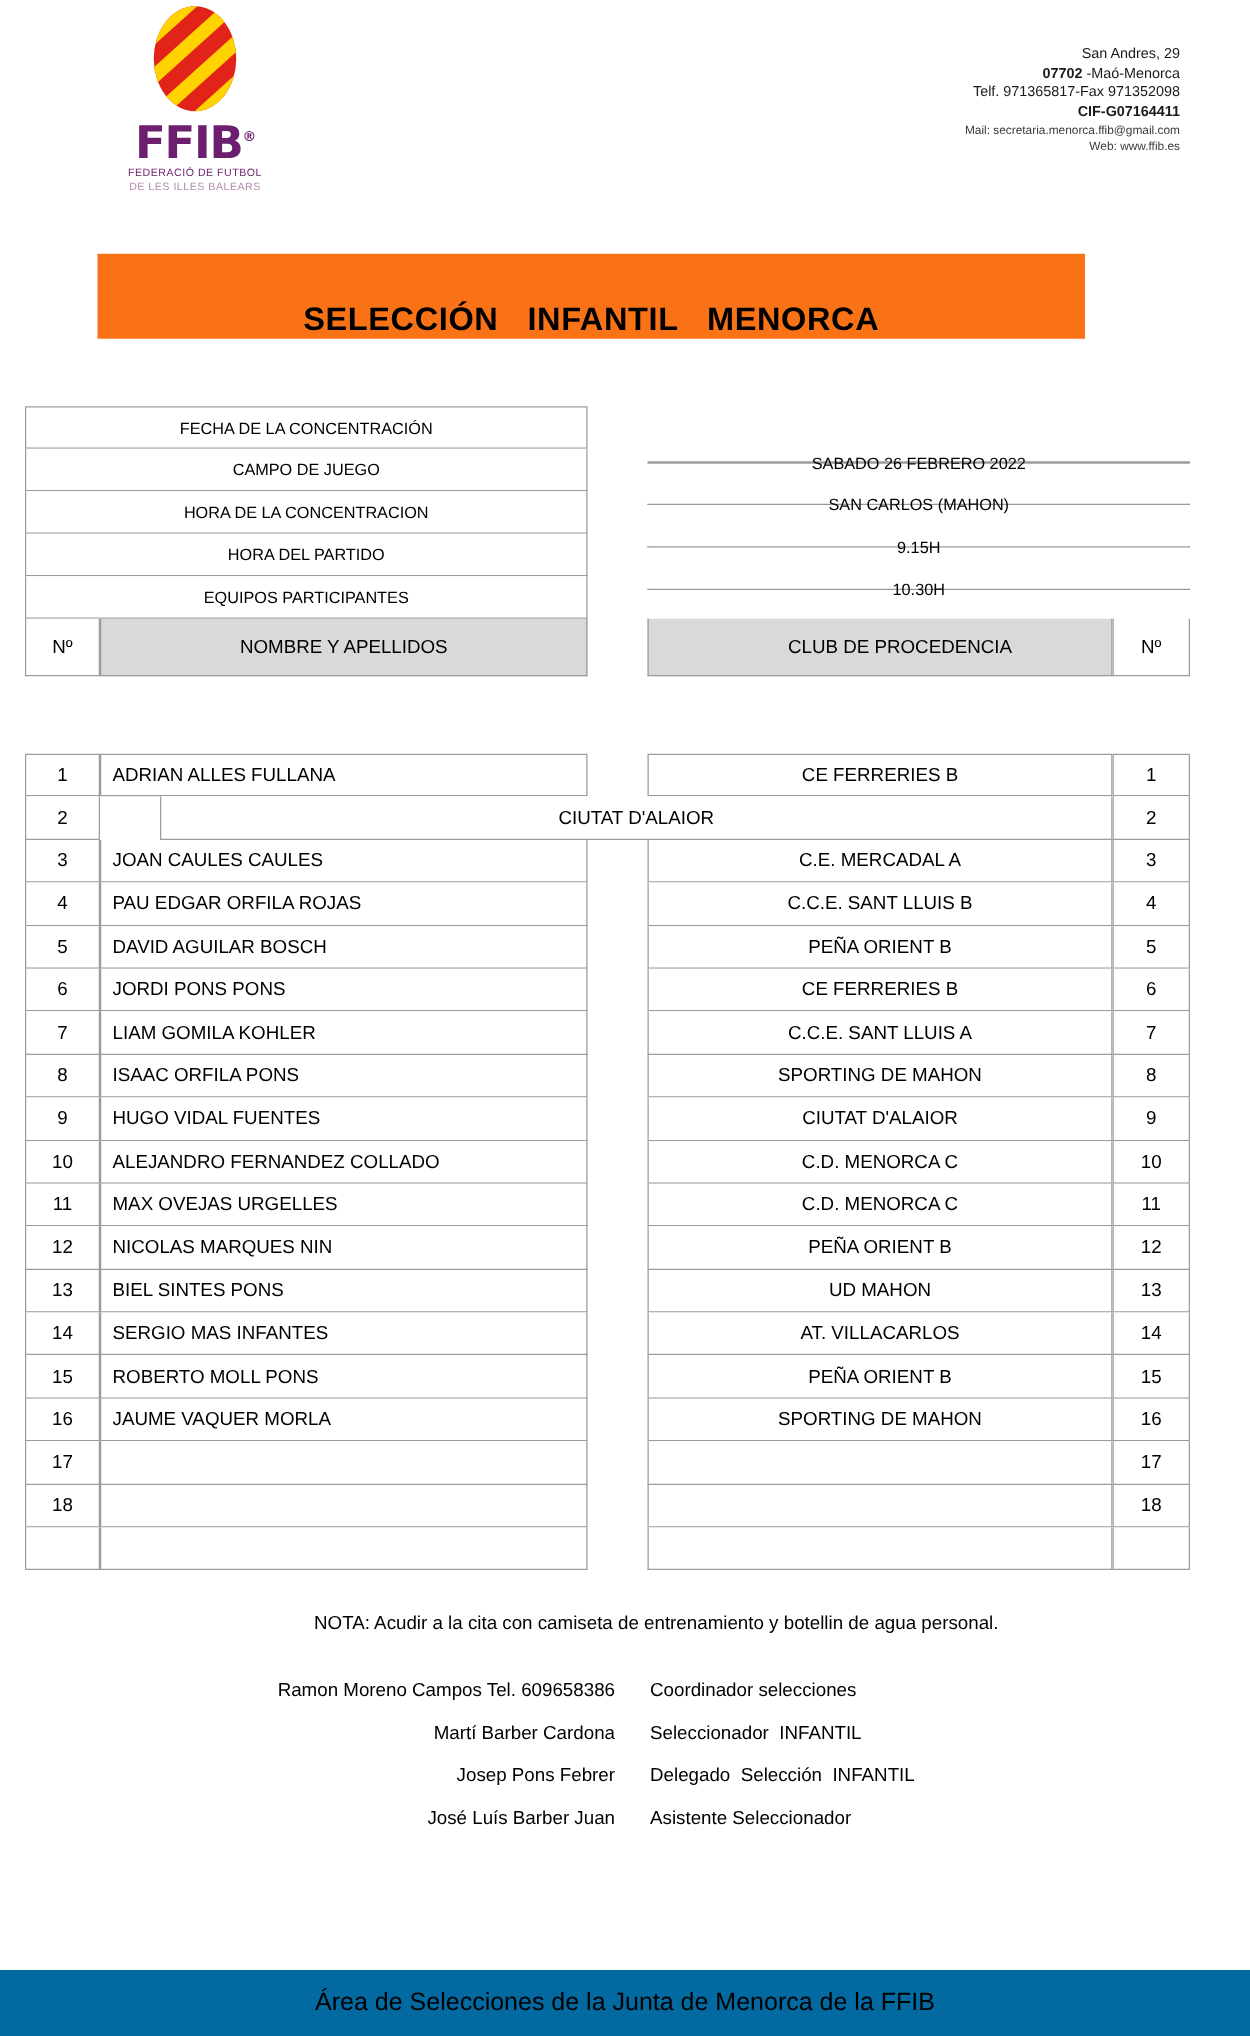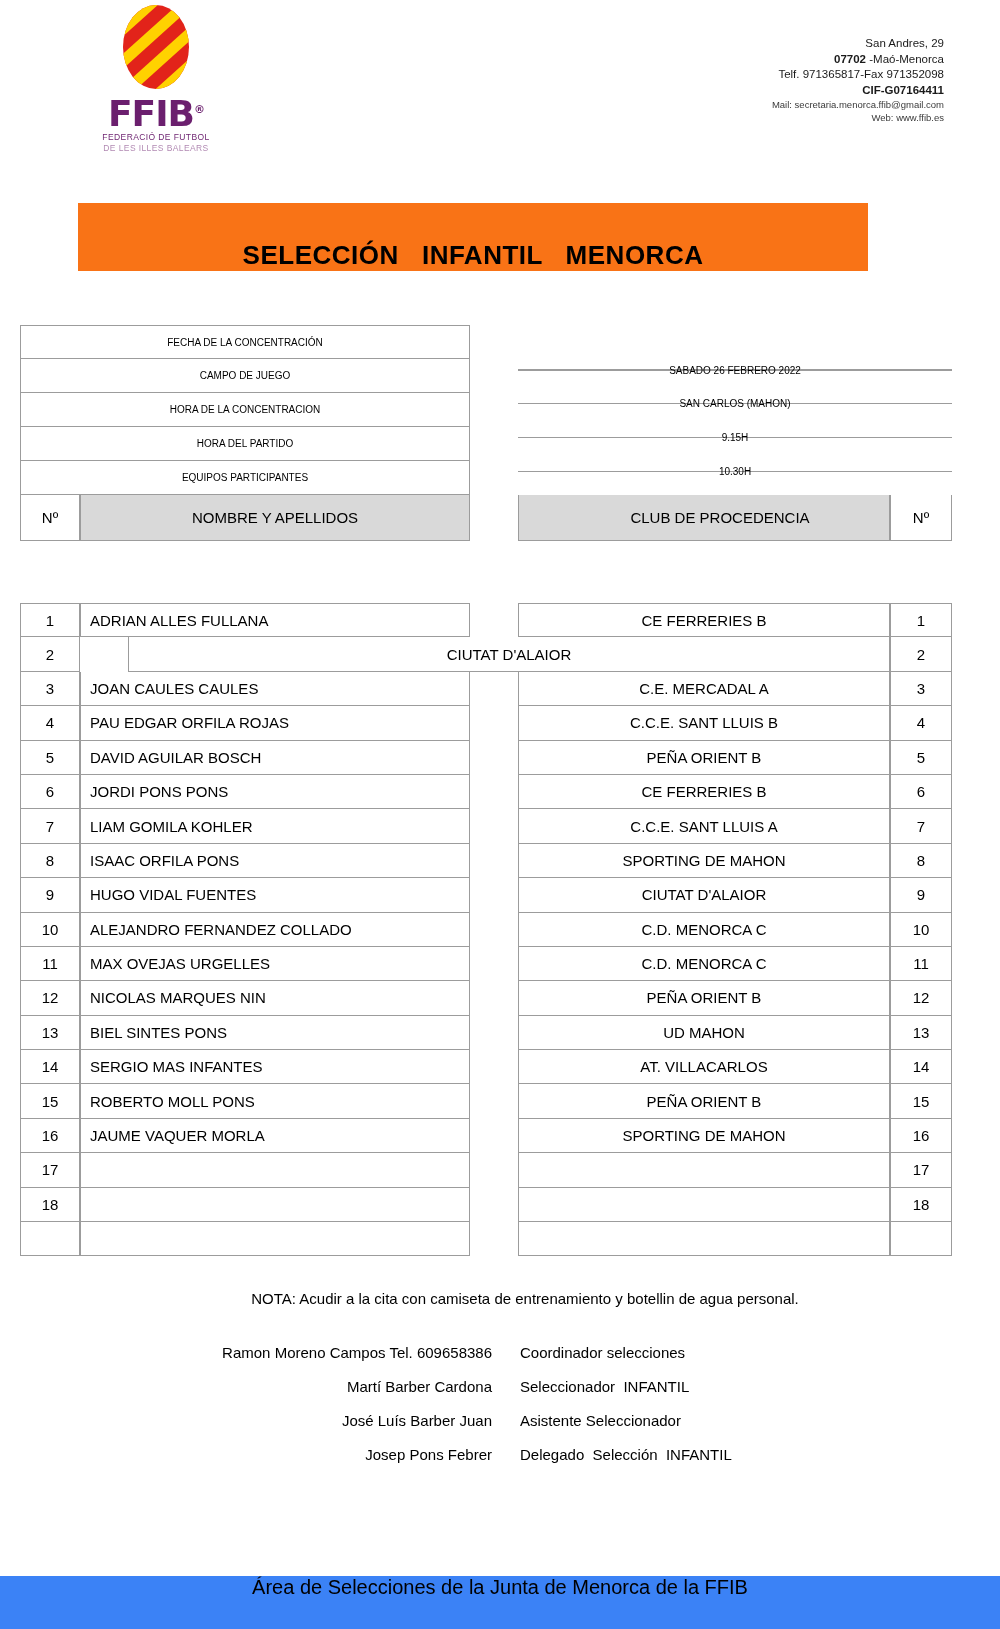--- a/index.html
+++ b/index.html
@@ -108,21 +108,21 @@
   .info-row {
     display: flex;
     height: 34px;
   }
   .info-label, .info-value {
     border: 1px solid #9c9c9c;
     border-top: none;
     display: flex;
     align-items: center;
     justify-content: center;
-    font-size: 10px;
+    font-size: 13px;
     box-sizing: border-box;
     background: #ffffff;
   }
   .info-row:first-child .info-label,
   .info-row:first-child .info-value { border-top: 1px solid #9c9c9c; }
   .info-label {
     width: 450px;
     margin-right: 48px;
   }
   .info-value {
@@ -231,23 +231,23 @@
     white-space: pre;
   }
 
   
   .footer-banner {
     position: absolute;
     left: 0;
     top: 1576px;
     width: 1000px;
     height: 53px;
-    background: #3b82f6;
-    display: flex;
-    align-items: flex-start;
+    background: #0369a1;
+    display: flex;
+    align-items: center;
     justify-content: center;
   }
   .footer-text {
     font-size: 20px;
     font-weight: normal;
     color: #000000;
   }
 </style>
 </head>
 <body>
@@ -462,24 +462,24 @@
 <div class="signatures">
   <div class="sig-row">
     <div class="sig-name">Ramon Moreno Campos  Tel. 609658386</div>
     <div class="sig-role">Coordinador selecciones</div>
   </div>
   <div class="sig-row">
     <div class="sig-name">Martí Barber Cardona</div>
     <div class="sig-role">Seleccionador  INFANTIL</div>
   </div>
   <div class="sig-row">
+    <div class="sig-name">Josep Pons Febrer</div>
+    <div class="sig-role">Delegado  Selección  INFANTIL</div>
+  </div>
+  <div class="sig-row">
     <div class="sig-name">José Luís Barber Juan</div>
     <div class="sig-role">Asistente Seleccionador</div>
   </div>
-  <div class="sig-row">
-    <div class="sig-name">Josep Pons Febrer</div>
-    <div class="sig-role">Delegado  Selección  INFANTIL</div>
-  </div>
 </div>
 
 <div class="footer-banner">
   <div class="footer-text">Área de Selecciones de la Junta de Menorca de la FFIB</div>
 </div>
 
 </body></html>

